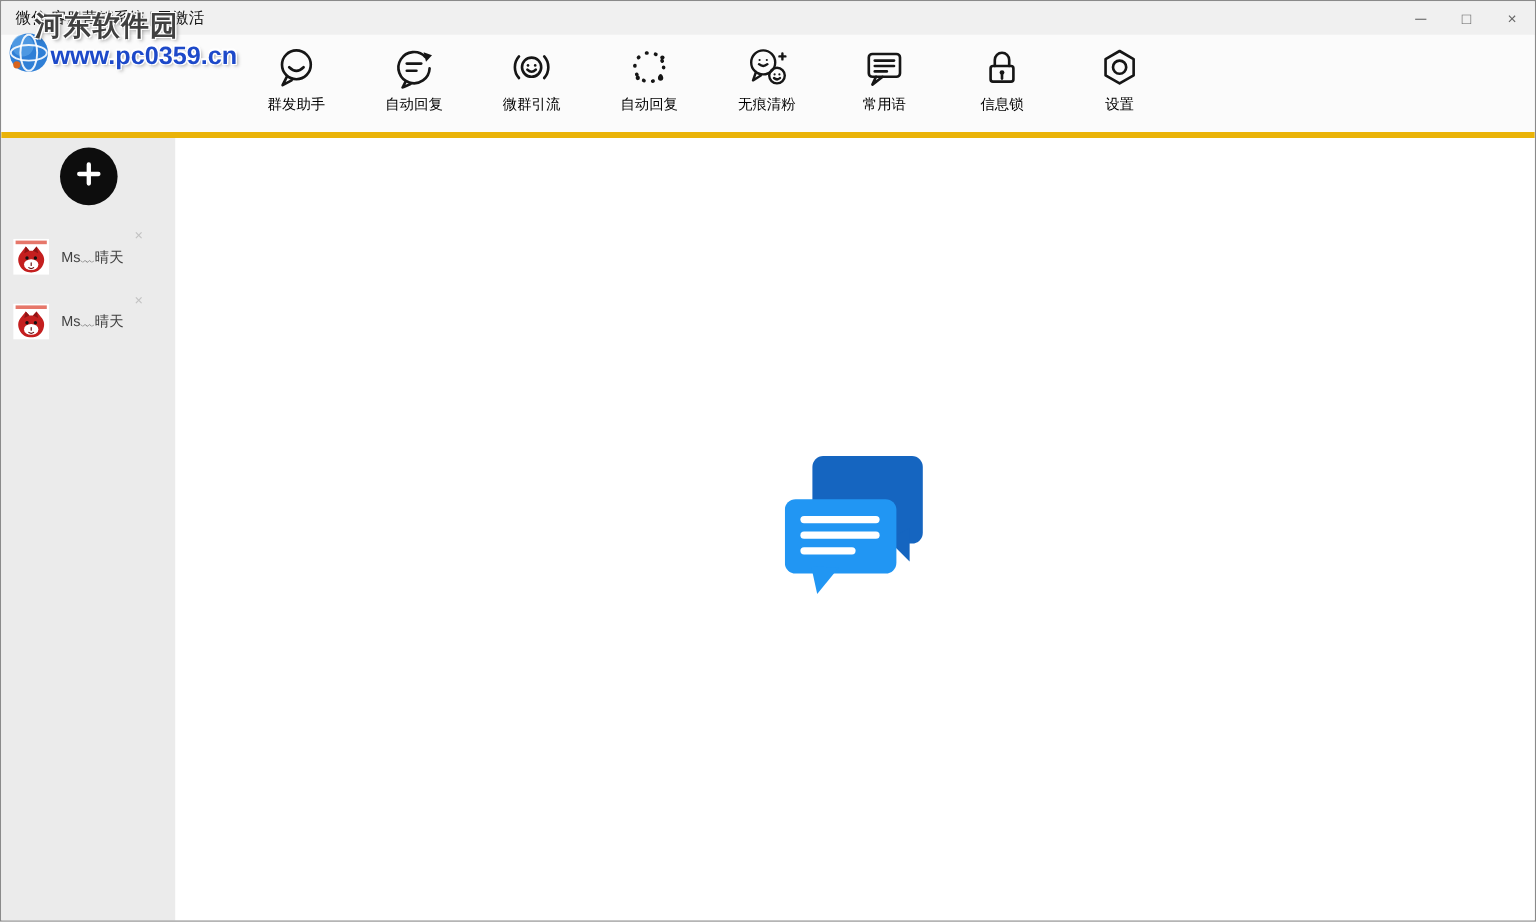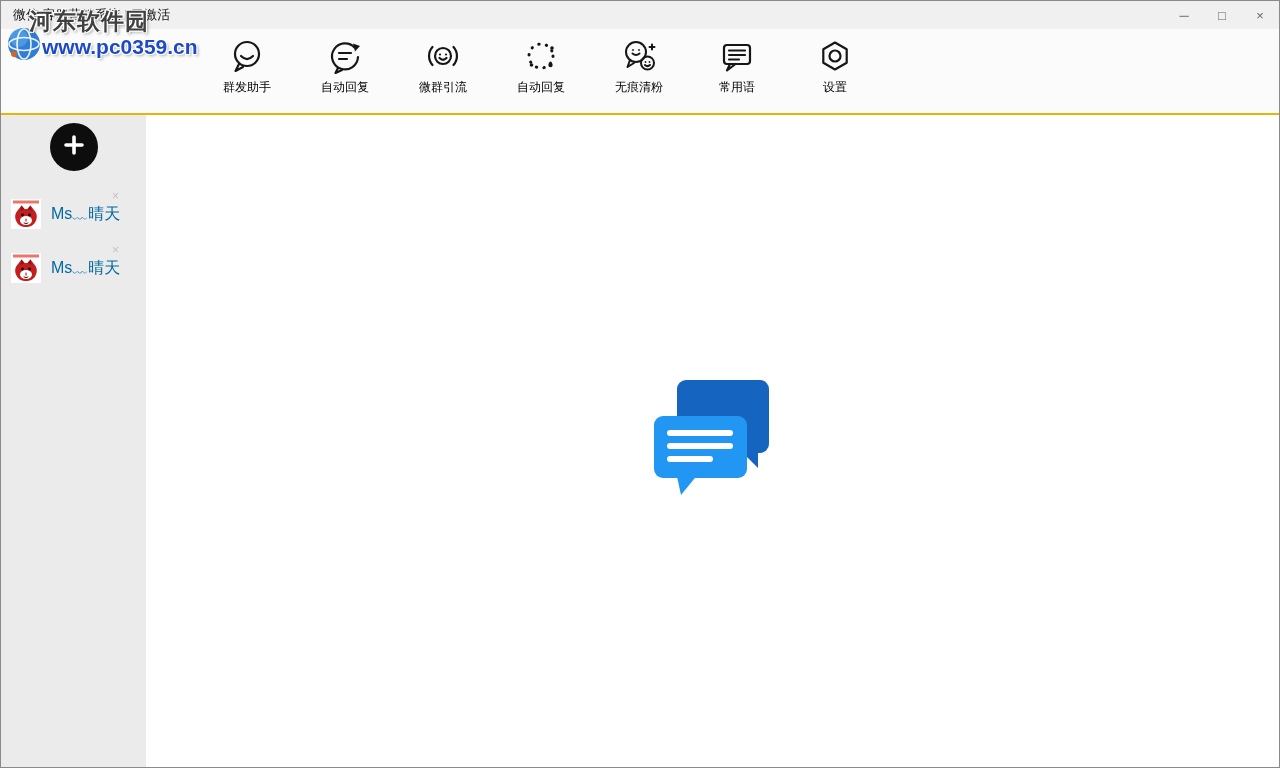--- a/index.html
+++ b/index.html
@@ -34,21 +34,21 @@
   .win-btn {
     width:22px; text-align:center;
     color:#666; font-size:13px; line-height:1;
     cursor:pointer; user-select:none;
   }
 
   
   .toolbar {
     height:86px; flex:0 0 auto;
     background:#fbfbfb;
-    border-bottom:2px solid #eab308;
+    border-bottom:5px solid #eab308;
     display:flex;
     padding-left:197px;
   }
   .tool {
     width:98px;
     display:flex; flex-direction:column; align-items:center;
     padding-top:9px;
     cursor:pointer;
   }
   .tool svg { display:block; }
@@ -71,21 +71,21 @@
   }
   .account {
     height:54px; margin-top:16px;
     position:relative;
     display:flex; align-items:center; gap:10px;
     padding:0 10px;
     cursor:pointer;
   }
   .account + .account { margin-top:0; }
   .avatar { width:30px; height:30px; flex:0 0 auto; }
-  .acc-name { font-size:16px; color:#0369a1; white-space:nowrap; }
+  .acc-name { font-size:12px; color:#404040; white-space:nowrap; }
   .acc-close {
     position:absolute; right:27px; top:3px;
     font-size:12px; line-height:1; color:#c2c2c2;
     cursor:pointer;
   }
 
   .main {
     flex:1; background:#fff;
     display:flex; align-items:center; justify-content:center;
   }
@@ -202,20 +202,31 @@
           <rect x="5" y="7" width="26" height="19" rx="3"></rect>
           <path d="M10 12.5 h16"></path>
           <path d="M10 17 h16"></path>
           <path d="M10 21.5 h10"></path>
           <path d="M11 26 l-3 6.5 l8.5 -6.5"></path>
         </svg>
       </span>
       <span class="tlabel">常用语</span>
     </div>
 
+    <div class="tool">
+      <span>
+        <svg width="36" height="36" viewBox="0 0 36 36" fill="none" stroke="#161616" stroke-width="2.2" stroke-linecap="round" stroke-linejoin="round">
+          <path d="M12 17 v-5 a6 6 0 0 1 12 0 v5"></path>
+          <rect x="8.5" y="17" width="19" height="13" rx="2"></rect>
+          <circle cx="18" cy="22.5" r="2" fill="#161616" stroke="none"></circle>
+          <path d="M18 24.5 v3"></path>
+        </svg>
+      </span>
+      <span class="tlabel">信息锁</span>
+    </div>
 
     <div class="tool">
       <span>
         <svg width="36" height="36" viewBox="0 0 36 36" fill="none" stroke="#161616" stroke-width="2.2" stroke-linecap="round" stroke-linejoin="round">
           <polygon points="18,4.5 29.7,11.25 29.7,24.75 18,31.5 6.3,24.75 6.3,11.25"></polygon>
           <circle cx="18" cy="18" r="5.5"></circle>
         </svg>
       </span>
       <span class="tlabel">设置</span>
     </div>

